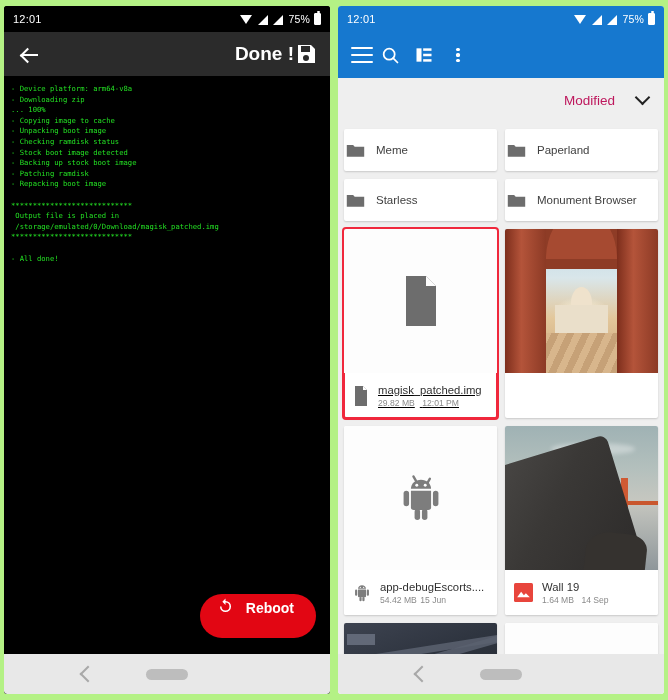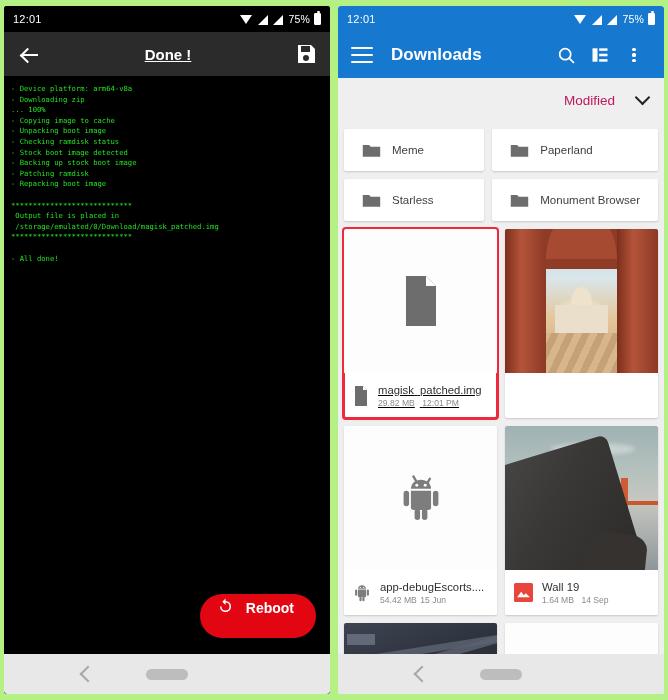--- a/index.html
+++ b/index.html
@@ -56,21 +56,21 @@
   .mg-back { width: 26px; height: 26px; flex: 0 0 auto; position: relative; cursor: pointer; }
   .mg-back::before {
     content: ""; position: absolute; left: 6px; top: 9px;
     width: 9px; height: 9px; border-left: 2px solid #fff; border-bottom: 2px solid #fff;
     transform: rotate(45deg);
   }
   .mg-back::after {
     content: ""; position: absolute; left: 6px; top: 12.5px;
     width: 16px; height: 2px; background: #fff;
   }
-  .mg-title { flex: 1 1 auto; text-align: center; font-size: 15px; font-weight: bold; text-decoration: underline; }
+  .mg-title { flex: 1 1 auto; text-align: right; font-size: 19px; font-weight: bold; }
   .mg-save { width: 24px; height: 24px; flex: 0 0 auto; cursor: pointer; }
 
   .mg-console {
     background: #000; color: #23e023;
     font-family: "DejaVu Sans Mono", monospace;
     font-size: 7.2px; line-height: 10.6px;
     padding: 8px 7px 0 7px;
     height: 574px; overflow: hidden; white-space: pre;
   }
   .mg-console .blank { display: block; height: 10.6px; }
@@ -118,21 +118,21 @@
   .chev-down {
     width: 11px; height: 11px; border-right: 2.4px solid #222; border-bottom: 2.4px solid #222;
     transform: rotate(45deg); margin-top: -5px; cursor: pointer;
   }
 
   .fm-body { background: #efefef; height: 558px; overflow: hidden; padding: 7px 6px 0 6px; }
   .grid { display: grid; grid-template-columns: 1fr 1fr; gap: 8px; }
 
   .folder-card {
     background: #fff; height: 42px; border-radius: 2px;
-    display: flex; align-items: center; gap: 11px; padding: 0 18px;
+    display: flex; align-items: center; gap: 11px; padding: 0 2px;
     box-shadow: 0 1px 2px rgba(0,0,0,.16); cursor: pointer;
   }
   .folder-name { font-size: 11.5px; color: #404040; white-space: nowrap; overflow: hidden; text-overflow: ellipsis; }
 
   .file-card {
     background: #fff; border-radius: 2px; overflow: hidden;
     box-shadow: 0 1px 2px rgba(0,0,0,.16); cursor: pointer; position: relative;
   }
   .file-card.selected { outline: 3px solid #f0283c; outline-offset: -1px; text-decoration: underline; }
   .thumb { height: 144px; width: 100%; display: flex; align-items: center; justify-content: center; overflow: hidden; position: relative; }
@@ -276,21 +276,20 @@
         <span class="ico-batt"></span>
       </span>
     </div>
 
     <div class="fm-toolbar">
       <span class="fm-ham">
         <span></span>
           <span></span>
           <span></span>
       </span>
-      <span class="fm-title">Downloads</span>
       <span class="fm-act">
         <svg viewBox="0 0 24 24" width="21" height="21" aria-hidden="true">
           <circle cx="10.5" cy="10.5" r="6.3" fill="none" stroke="#fff" stroke-width="2"></circle>
           <line x1="15" y1="15" x2="20" y2="20" stroke="#fff" stroke-width="2" stroke-linecap="round"></line>
         </svg>
       </span>
       <span class="fm-act">
         <svg viewBox="0 0 24 24" width="20" height="20" aria-hidden="true">
           <rect x="3" y="4" width="6" height="16" fill="#fff"></rect>
           <rect x="11" y="4" width="10" height="3" fill="#fff"></rect>

